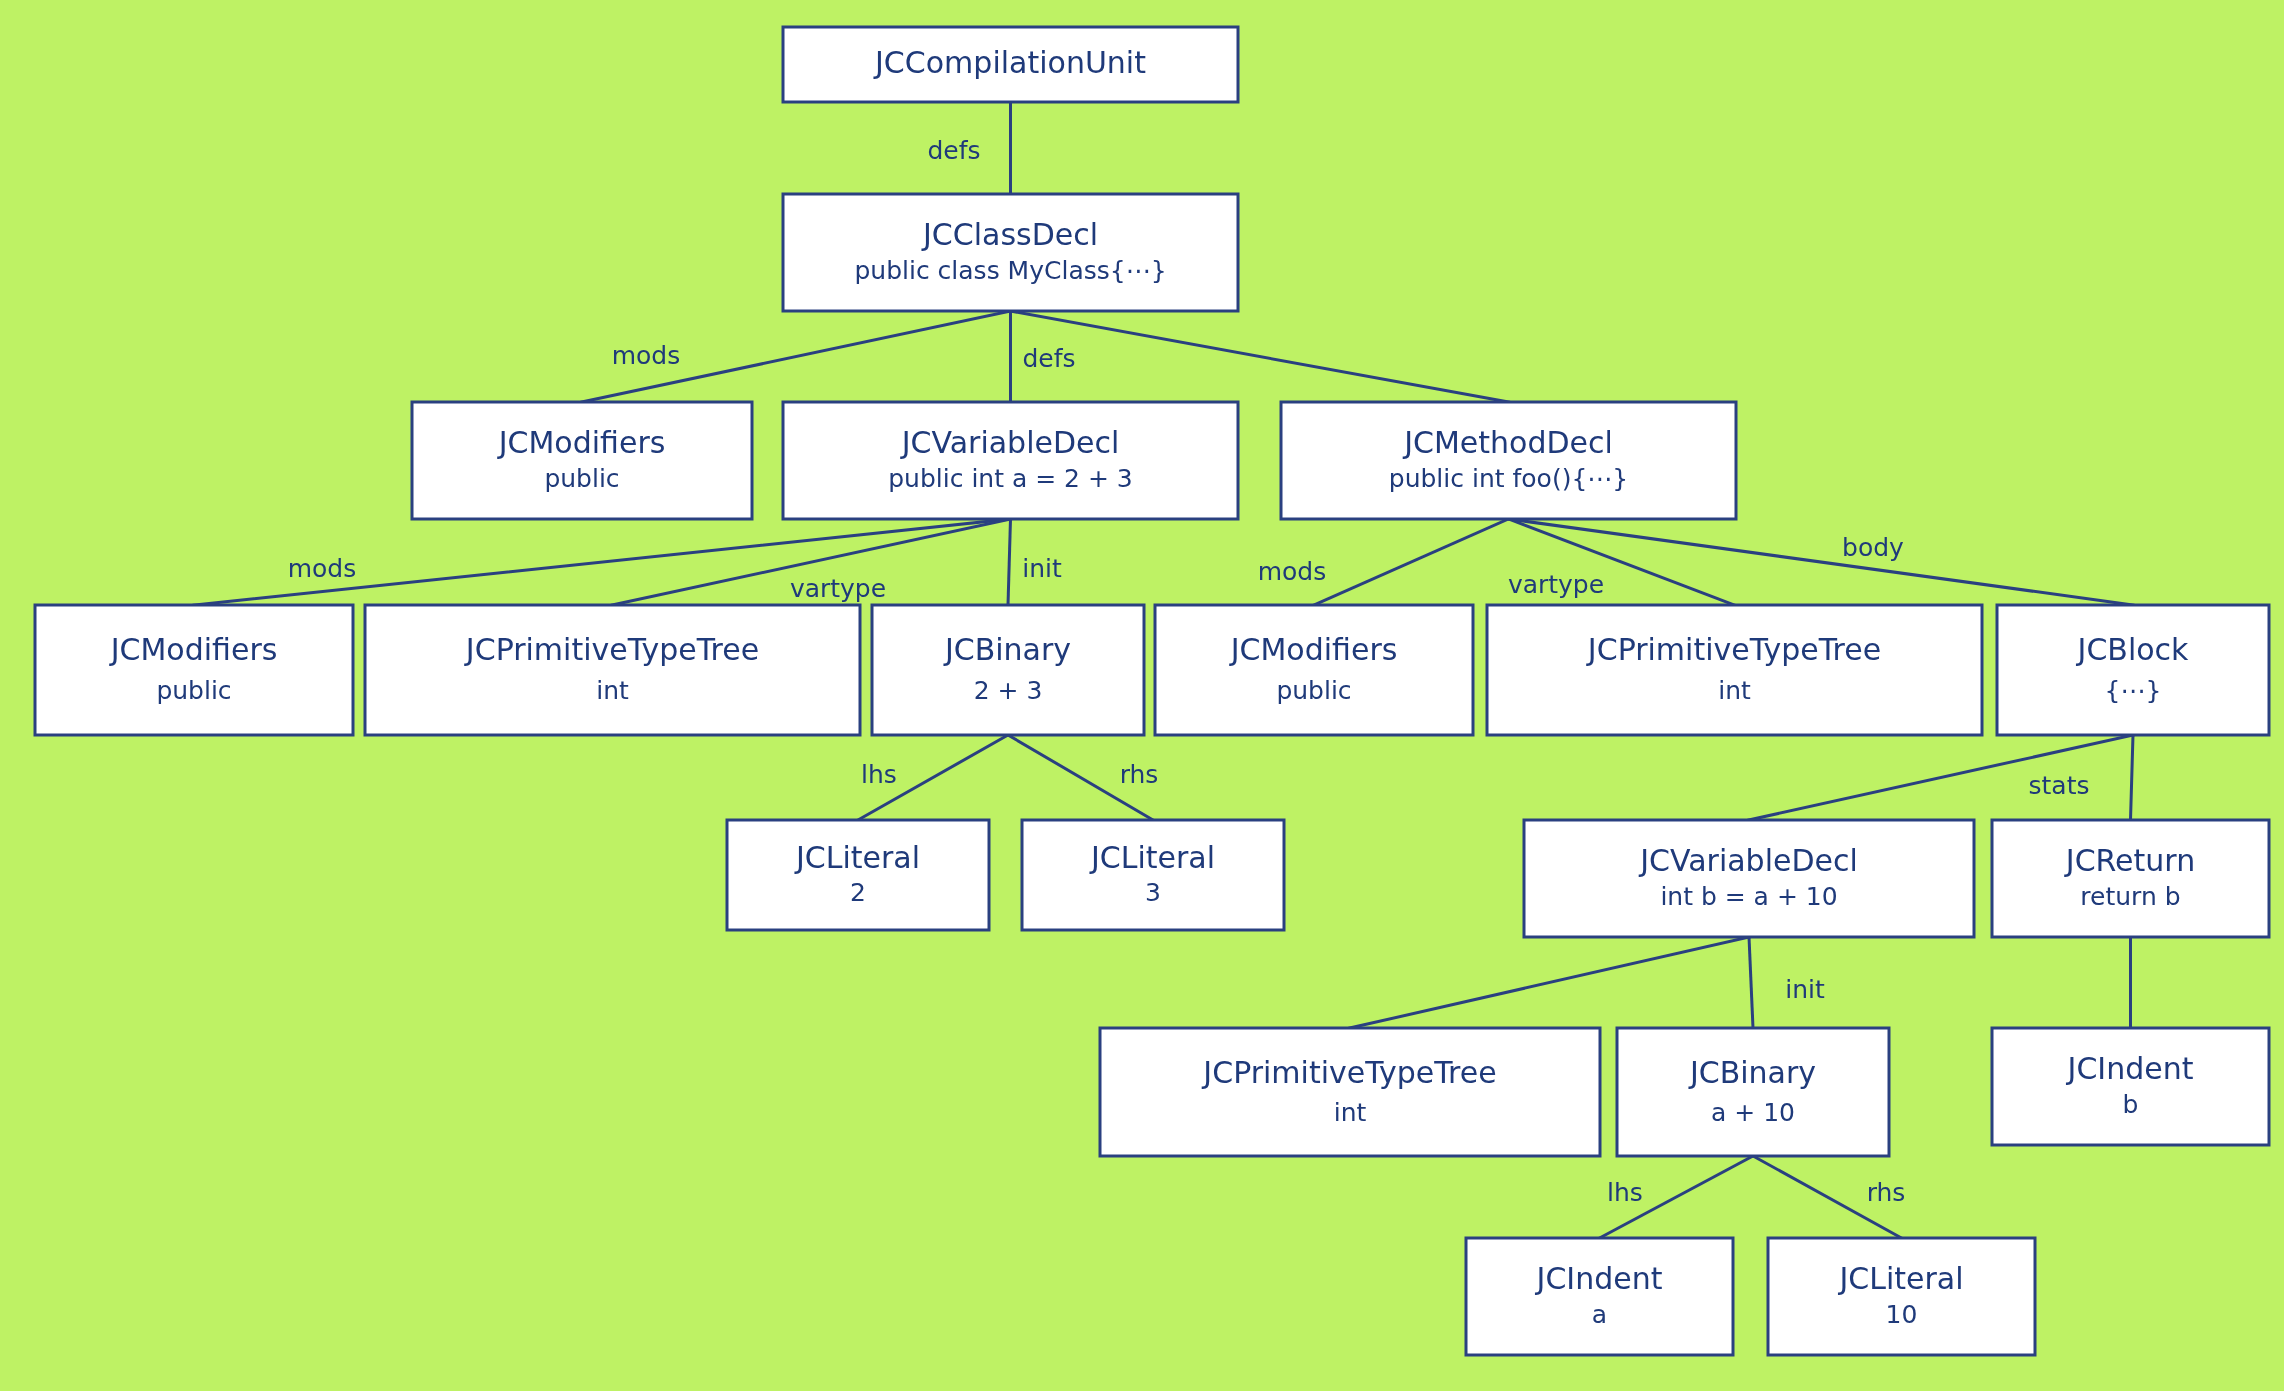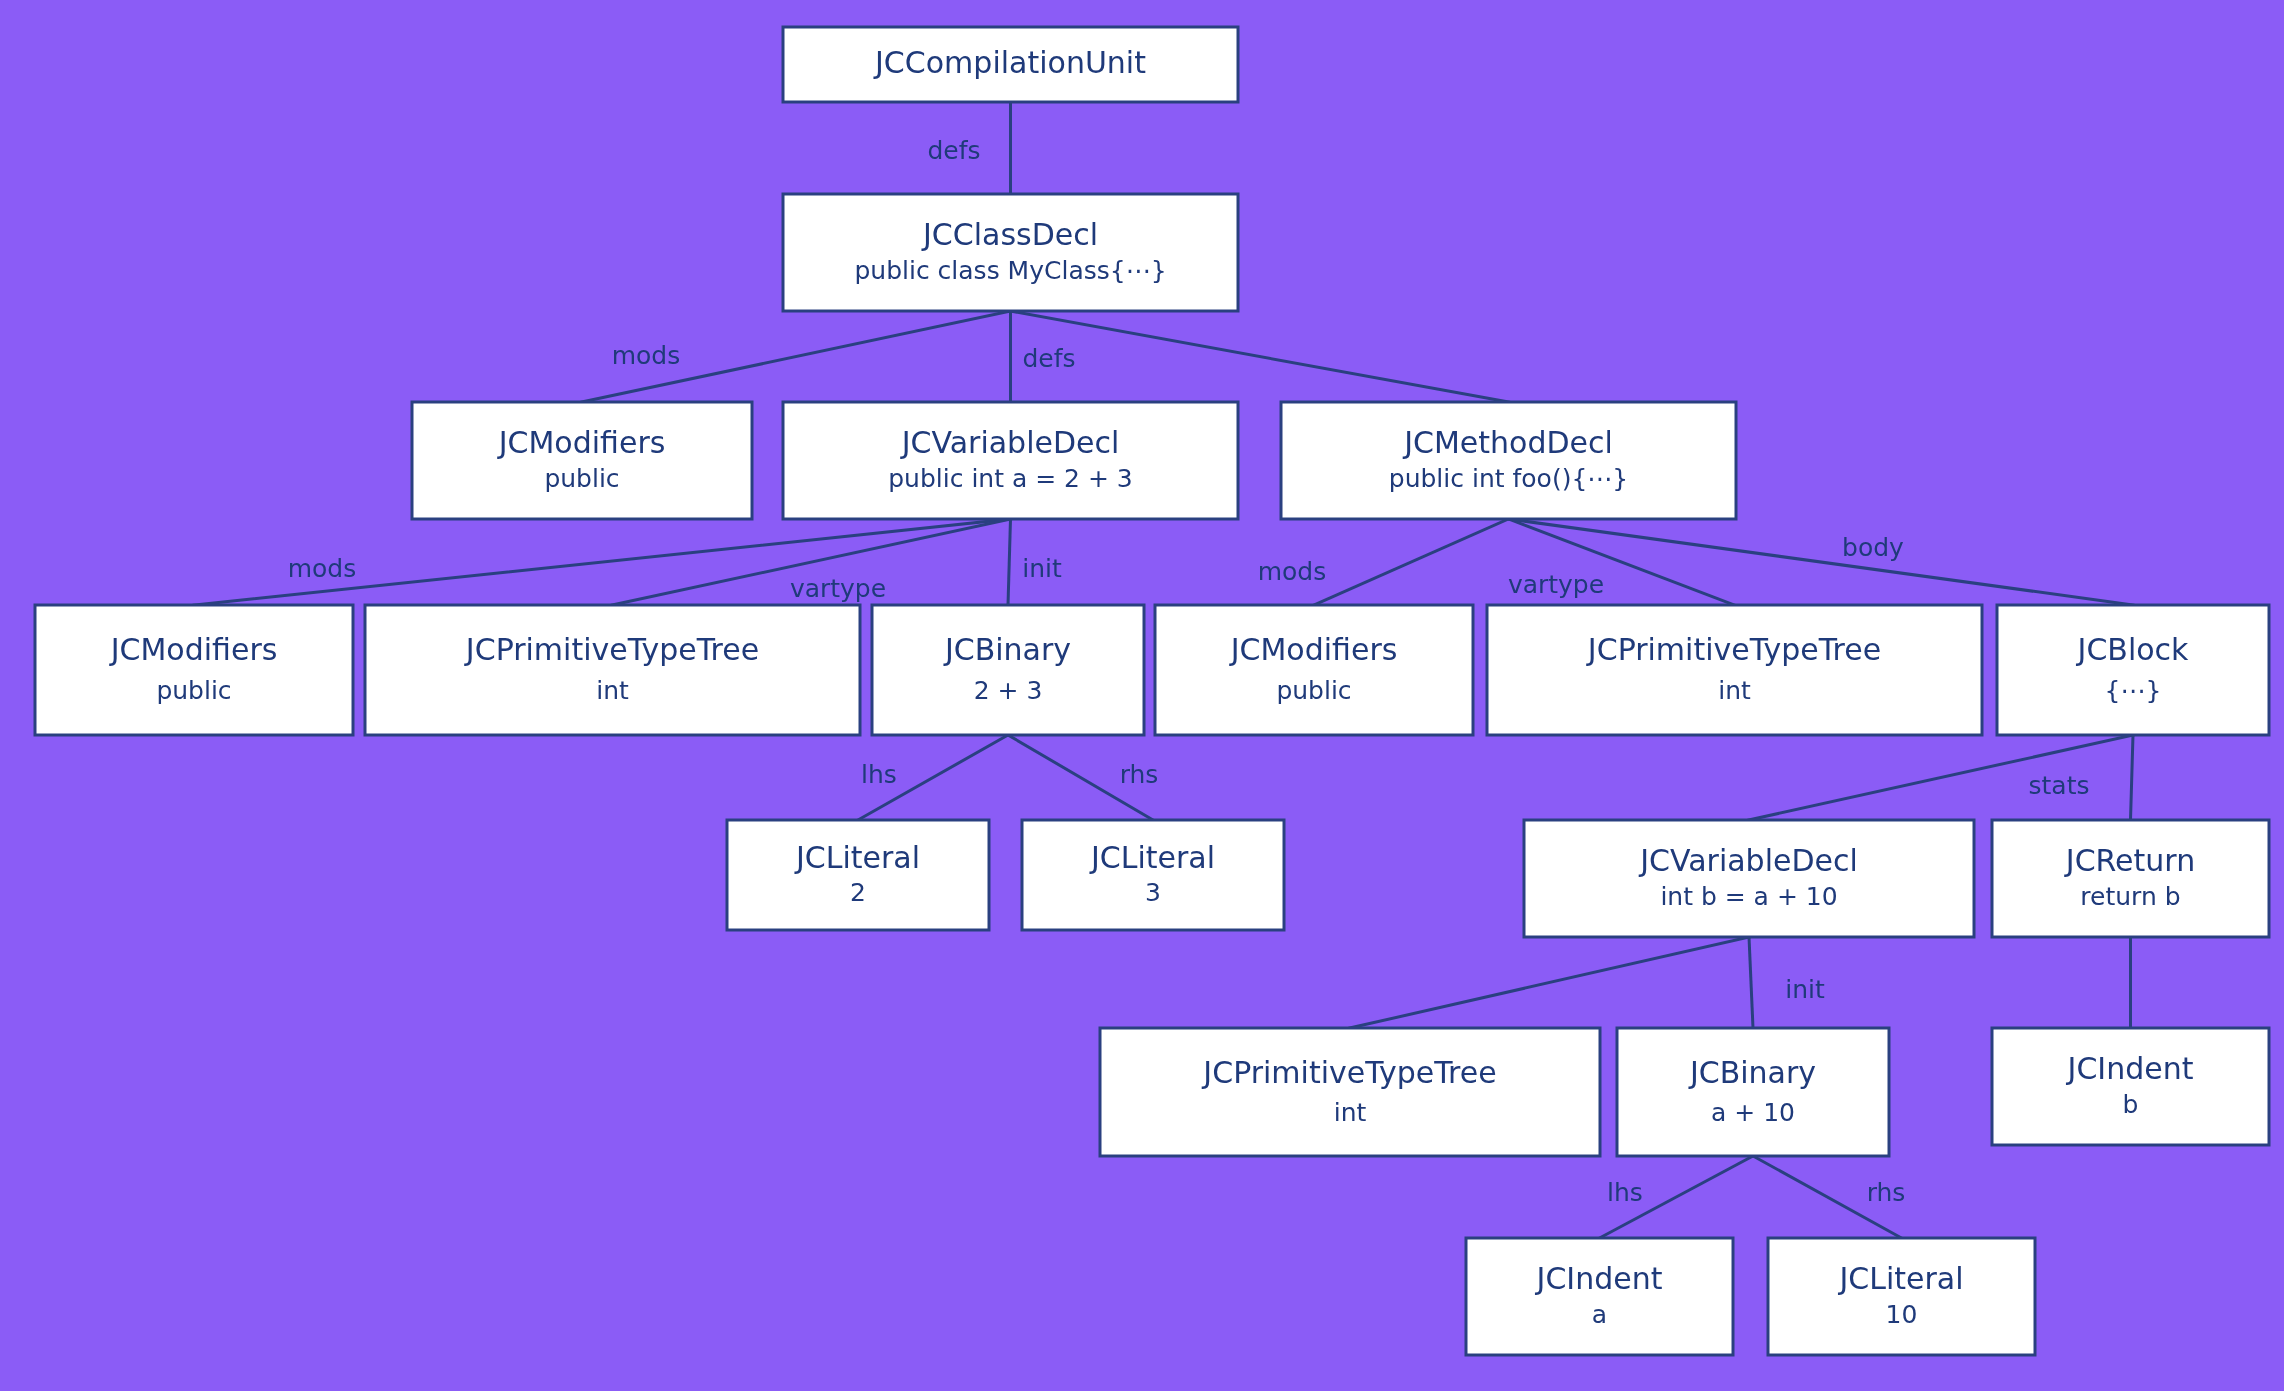--- a/index.html
+++ b/index.html
@@ -10,21 +10,21 @@
   body {
     width: 2284px;
     height: 1391px;
     font-family: "DejaVu Sans", sans-serif;
     overflow: hidden;
   }
   #diagram-root {
     position: relative;
     width: 2284px;
     height: 1391px;
-    background: #8b5cf6;
+    background: #bef264;
     text-align: right;
   }
   #ast-svg {
     position: absolute;
     left: 0;
     top: 0;
     width: 2284px;
     height: 1391px;
     display: block;
   }

